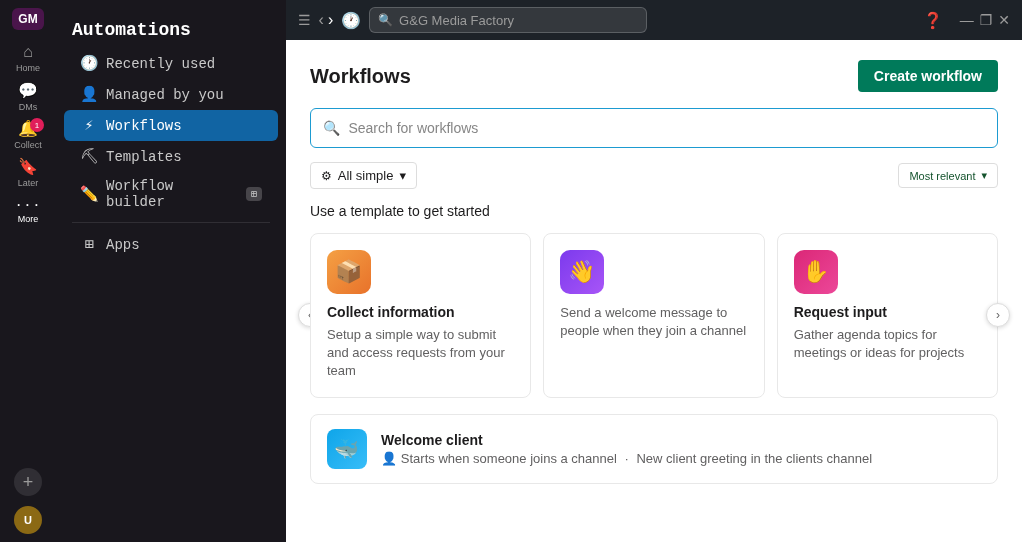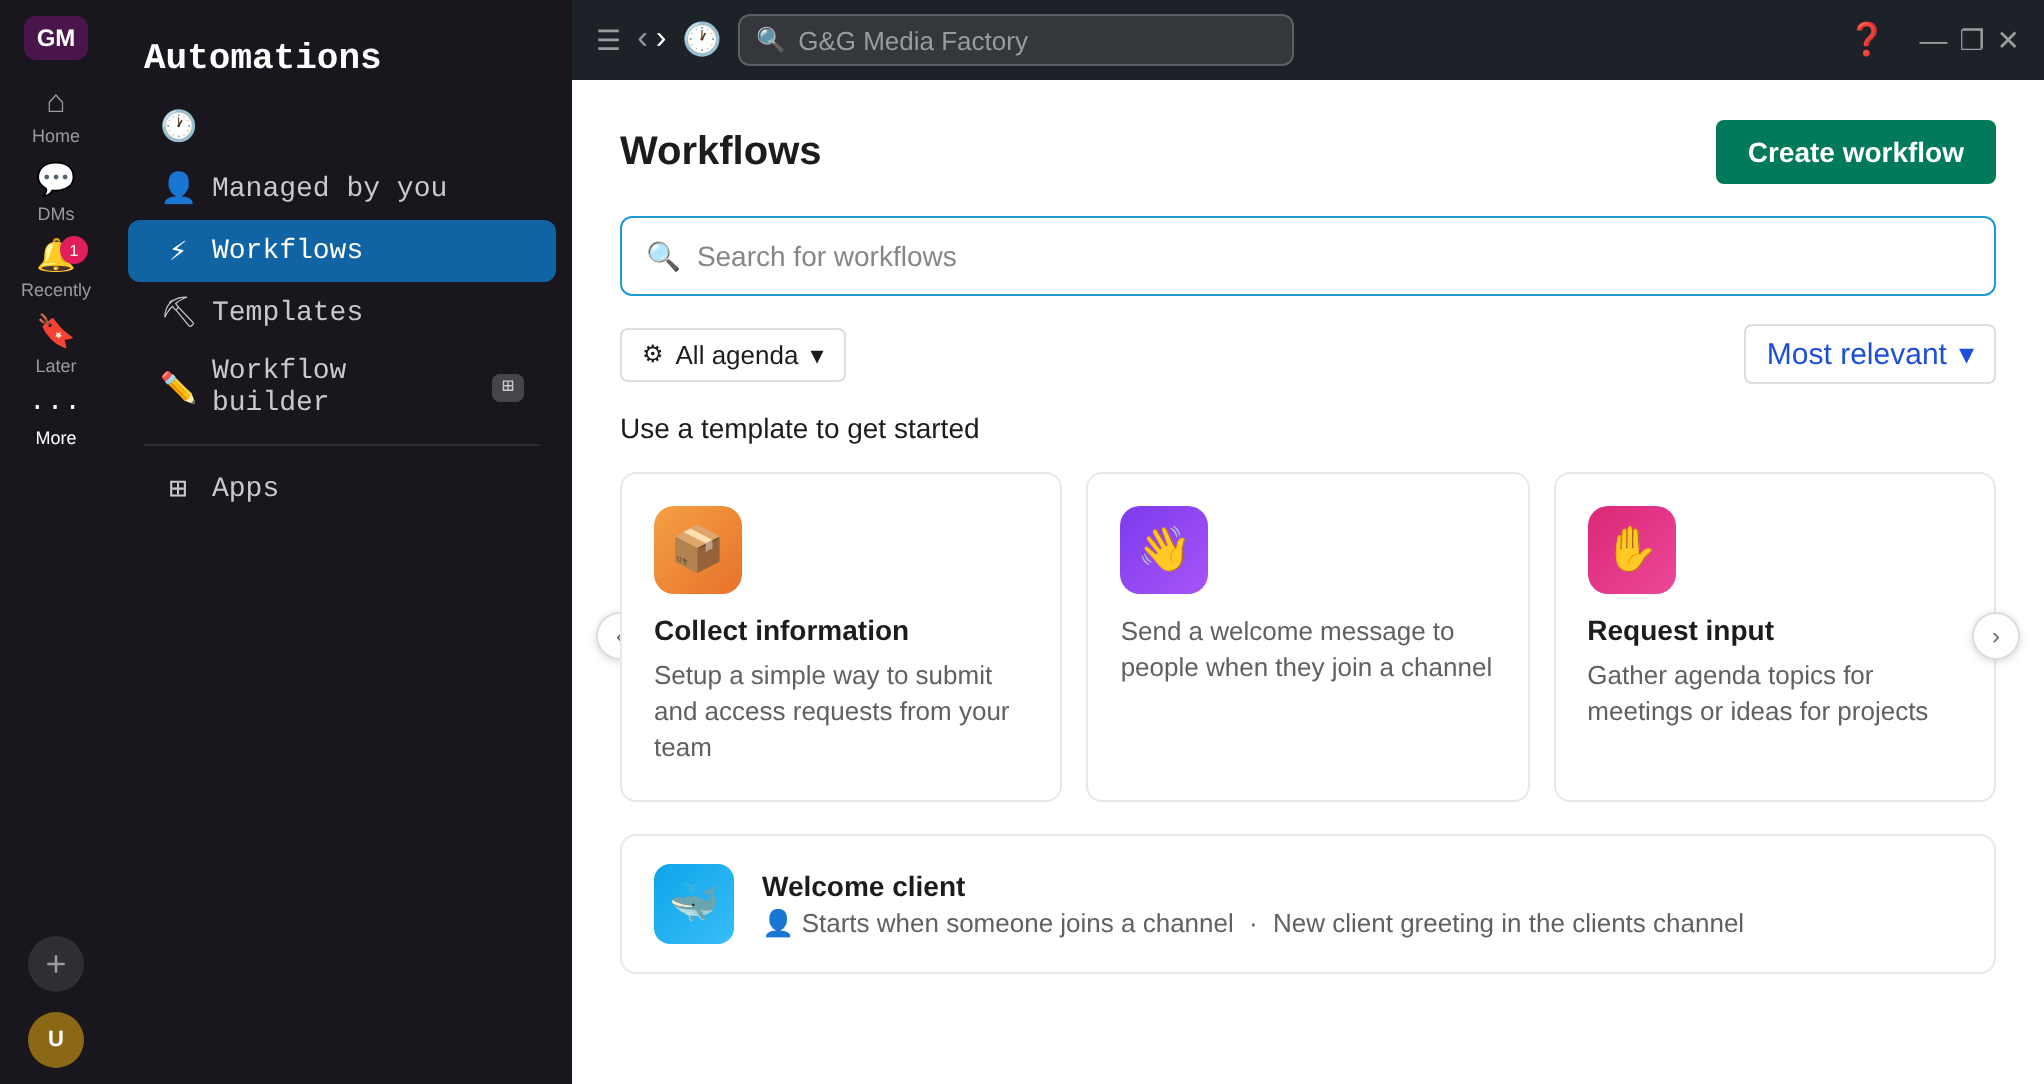--- a/index.html
+++ b/index.html
@@ -160,22 +160,22 @@
     .filter-btn {
       display: flex; align-items: center; gap: 6px;
       border: 1px solid #ddd; border-radius: 4px;
       padding: 5px 10px; font-size: 13px; cursor: pointer;
       background: white; color: #1d1c1d;
     }
     .filter-btn .filter-icon { font-size: 12px; }
     .relevance-btn {
       display: flex; align-items: center; gap: 6px;
       border: 1px solid #ddd; border-radius: 4px;
-      padding: 5px 10px; font-size: 15px; cursor: pointer;
-      background: white; color: #1d4ed8;
+      padding: 5px 10px; font-size: 11px; cursor: pointer;
+      background: white; color: #14532d;
     }
 
     .template-section-title {
       font-size: 14px; color: #1d1c1d; margin-bottom: 14px; font-weight: 400;
     }
 
     .templates-grid {
       display: flex; gap: 12px; margin-bottom: 16px;
       overflow: hidden; position: relative;
     }
@@ -241,21 +241,21 @@
     <span class="nav-icon">⌂</span>
     <span class="nav-label">Home</span>
   </div>
   <div class="nav-item">
     <span class="nav-icon">💬</span>
     <span class="nav-label">DMs</span>
   </div>
   <div class="nav-item" style="position:relative;">
     <span class="nav-icon">🔔</span>
     <span class="badge">1</span>
-    <span class="nav-label">Recently</span>
+    <span class="nav-label">Collect</span>
   </div>
   <div class="nav-item">
     <span class="nav-icon">🔖</span>
     <span class="nav-label">Later</span>
   </div>
   <div class="nav-item active">
     <span class="nav-icon" style="font-size:13px; font-family:monospace; letter-spacing:1px;">···</span>
     <span class="nav-label" style="color:white;">More</span>
   </div>
 
@@ -264,20 +264,21 @@
   <div class="bottom-avatar" style="background:#8b6914; border-radius:50%; width:28px; height:28px; display:flex; align-items:center; justify-content:center;">
     <span style="color:white; font-size:11px; font-weight:bold;">U</span>
   </div>
 </div>
 
 <div class="sidebar">
   <div class="sidebar-title">Automations</div>
 
   <div class="sidebar-item">
     <span class="item-icon">🕐</span>
+    <span class="item-label">Recently used</span>
   </div>
   <div class="sidebar-item">
     <span class="item-icon">👤</span>
     <span class="item-label">Managed by you</span>
   </div>
   <div class="sidebar-item active">
     <span class="item-icon">⚡</span>
     <span class="item-label">Workflows</span>
   </div>
   <div class="sidebar-item">
@@ -326,21 +327,21 @@
     </div>
 
     <div class="search-workflows">
       <span class="sw-icon">🔍</span>
       <input type="text" placeholder="Search for workflows" style="">
     </div>
 
     <div class="filter-row">
       <button class="filter-btn">
         <span class="filter-icon">⚙</span>
-        <span>All agenda</span>
+        <span>All simple</span>
         <span>▾</span>
       </button>
       <button class="relevance-btn">
         <span>Most relevant</span>
         <span>▾</span>
       </button>
     </div>
 
     <div>
       <p class="template-section-title">Use a template to get started</p>

